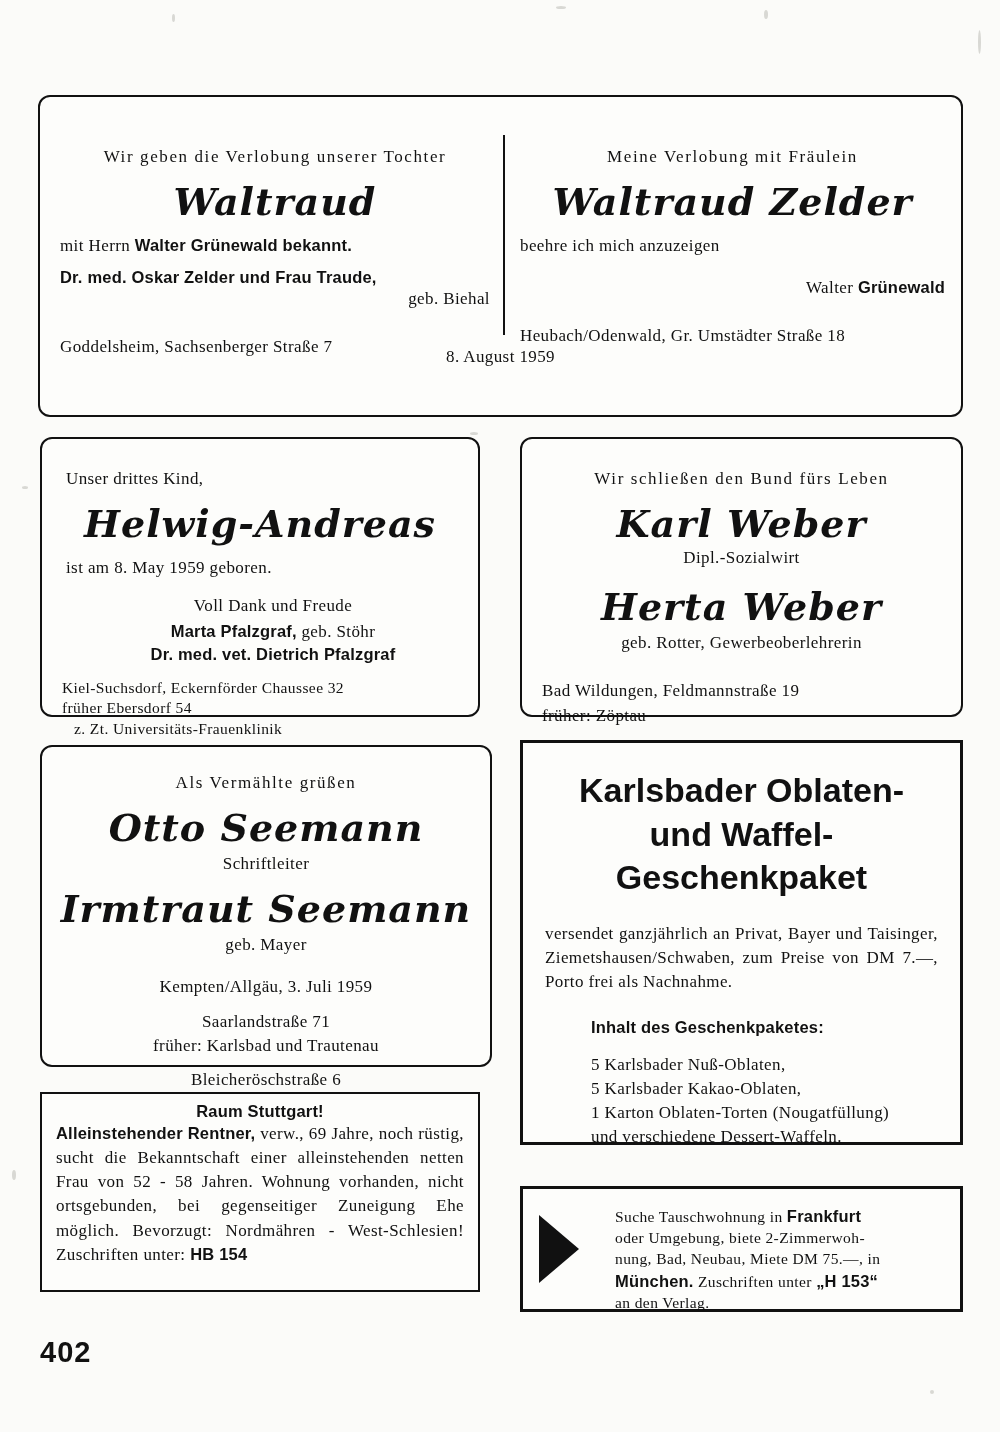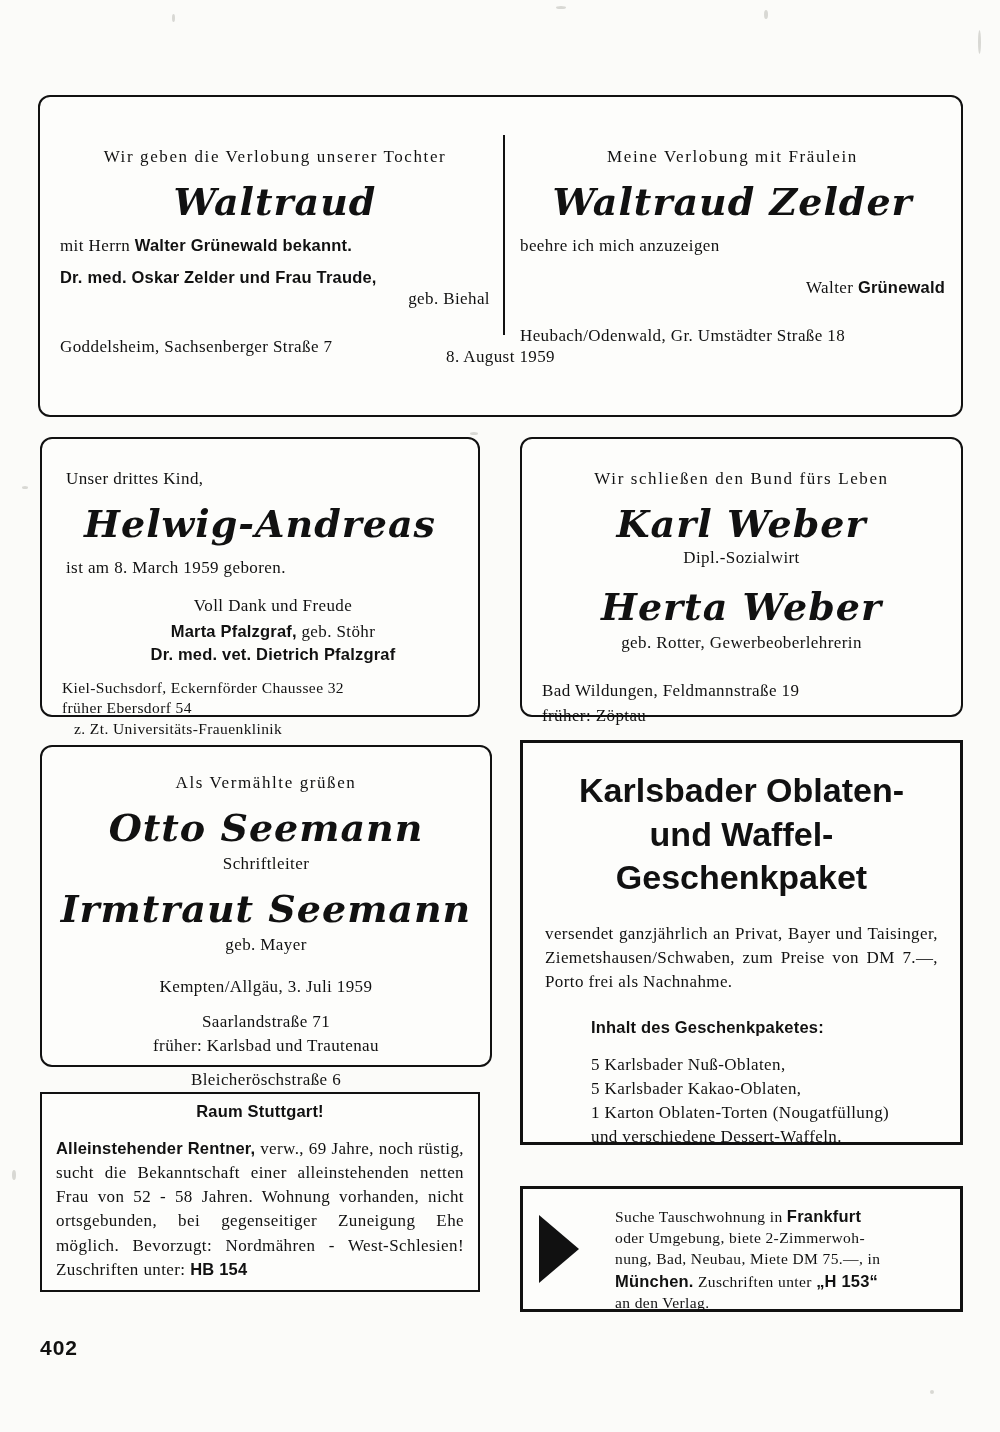--- a/index.html
+++ b/index.html
@@ -97,21 +97,21 @@
   #ad-tausch { left: 520px; top: 1186px; width: 443px; height: 126px; padding-left: 24px; }
 
   .pad { padding: 14px 18px; box-sizing: border-box; }
 
   .pagenum {
     position: absolute;
     left: 40px;
     top: 1336px;
     font-family: "Liberation Sans", sans-serif;
     font-weight: bold;
-    font-size: 21px;
+    font-size: 29px;
     letter-spacing: 1px;
   }
 
   .big-head {
     font-family: "Liberation Sans", sans-serif;
     font-weight: bold;
     font-size: 34px;
     line-height: 1.28;
     letter-spacing: 0px;
     text-align: center;
@@ -172,21 +172,21 @@
       </div>
       <div class="t mt24">Heubach/Odenwald, Gr. Umstädter Straße 18</div>
     </div>
 
     <div class="t" style="position:absolute;left:0;right:0;top:248px;text-align:center;font-weight:normal;">8. August 1959</div>
   </div>
 
   <div class="ad rounded pad" id="ad-birth">
     <div class="t mt14" style="margin-left:6px;">Unser drittes Kind,</div>
     <div class="script center mt10">Helwig-Andreas</div>
-    <div class="t mt10" style="margin-left:6px;">ist am 8. March 1959 geboren.</div>
+    <div class="t mt10" style="margin-left:6px;">ist am 8. May 1959 geboren.</div>
     <div class="t center mt14" style="padding-left:26px;">Voll Dank und Freude</div>
     <div class="center mt2" style="padding-left:26px;">
       <span class="b">Marta Pfalzgraf,</span><span class="t"> geb. Stöhr</span>
     </div>
     <div class="b center" style="padding-left:26px;">Dr. med. vet. Dietrich Pfalzgraf</div>
     <div class="t small mt14" style="margin-left:2px;">Kiel-Suchsdorf, Eckernförder Chaussee 32</div>
     <div class="t small" style="margin-left:2px;">früher Ebersdorf 54</div>
     <div class="t small" style="margin-left:14px;">z. Zt. Universitäts-Frauenklinik</div>
   </div>
 
@@ -222,21 +222,21 @@
     <div style="margin-left:46px;margin-top:16px;">
       <div class="t">5 Karlsbader Nuß-Oblaten,</div>
       <div class="t">5 Karlsbader Kakao-Oblaten,</div>
       <div class="t">1 Karton Oblaten-Torten (Nougatfüllung)</div>
       <div class="t">und verschiedene Dessert-Waffeln.</div>
     </div>
   </div>
 
   <div class="ad thin pad" id="ad-rentner" style="padding:2px 14px;">
     <div class="b center" style="margin-top:6px;">Raum Stuttgart!</div>
-    <div class="t justify" style="margin-top:16px;">
+    <div class="t justify" style="margin-top:1px;">
       <span class="b">Alleinstehender Rentner,</span><span> verw., 69 Jahre, noch rüstig, sucht die Bekanntschaft einer alleinstehenden netten Frau von 52 - 58 Jahren. Wohnung vorhanden, nicht ortsgebunden, bei gegenseitiger Zuneigung Ehe möglich. Bevorzugt: Nordmähren - West-Schlesien! Zuschriften unter: </span><span class="b">HB 154</span>
     </div>
   </div>
 
   <div class="ad sharp" id="ad-tausch">
     <div class="arrow"></div>
     <div style="position:absolute;left:92px;top:16px;right:14px;">
       <div class="t small">
         <span>Suche Tauschwohnung in </span><span class="b">Frankfurt</span>
       </div>

